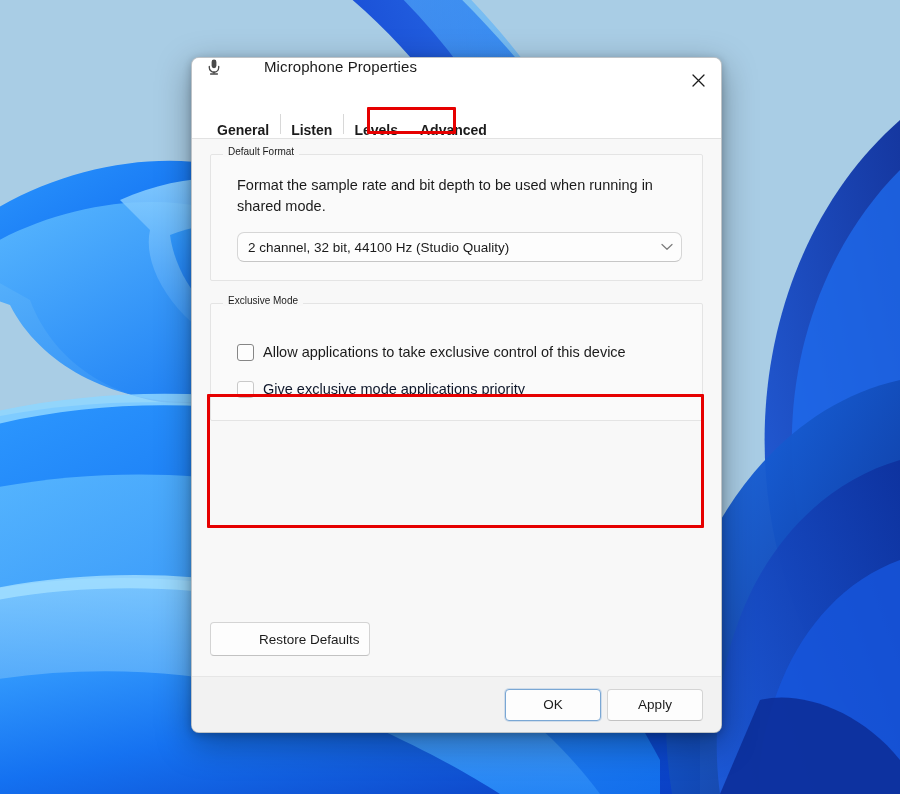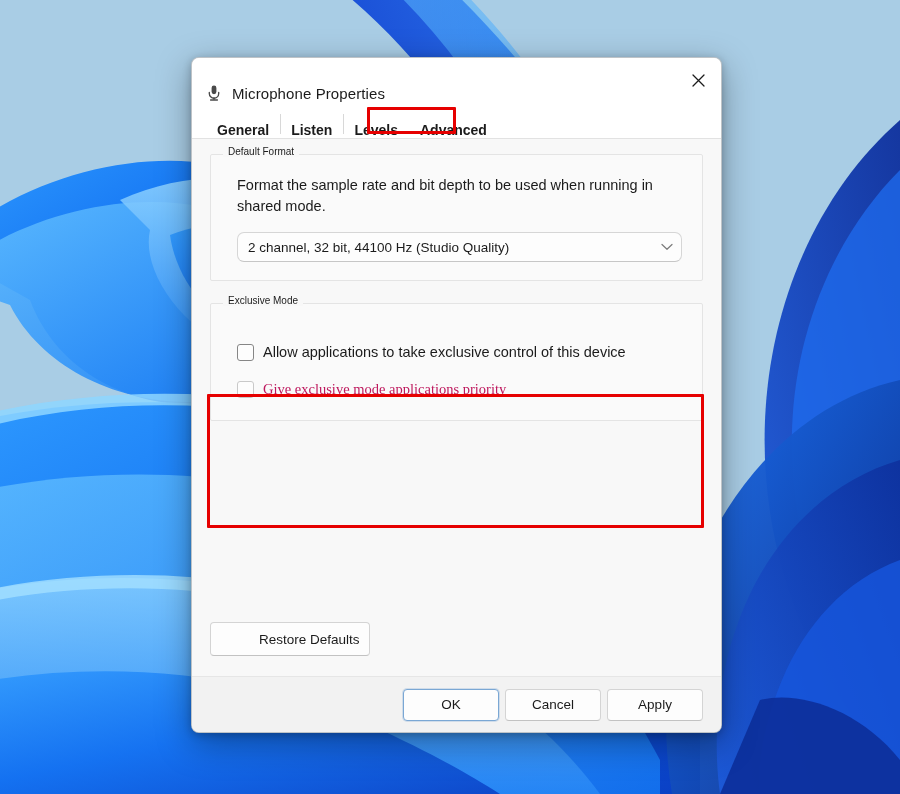--- a/index.html
+++ b/index.html
@@ -41,23 +41,24 @@
     display: flex;
     flex-direction: column;
     border: 1px solid rgba(120,130,140,0.45);
   }
 
   
   .titlebar {
     height: 44px;
     background: #ffffff;
     display: flex;
-    align-items: flex-end;
+    align-items: flex-start;
     flex: 0 0 auto;
     position: relative;
+    gap: 32px;
   }
   .title-icon {
     width: 18px;
     height: 18px;
     margin-left: 13px;
     margin-right: 9px;
     flex: 0 0 auto;
     display: block;
   }
   .title-text {
@@ -201,21 +202,21 @@
     width: 17px;
     height: 17px;
     border: 1.4px solid #868686;
     border-radius: 3px;
     background: #fdfdfd;
     flex: 0 0 auto;
     margin-right: 9px;
   }
   .checkrow.disabled .cbox { border-color: #c9c9c9; }
   .cb-label { font-size: 14.5px; color: #1b1b1b; white-space: nowrap; }
-  .checkrow.disabled .cb-label { color: #be185d; font-family: Liberation Serif, serif; }
+  .checkrow.disabled .cb-label { color: #0f172a; }
 
   
   .exclusive-highlight {
     position: absolute;
     left: 15px;
     top: 255px;
     width: 497px;
     height: 134px;
     border: 3px solid #e60000;
     border-radius: 1px;
@@ -405,18 +406,17 @@
 
       <div class="exclusive-highlight"></div>
 
       <div class="restore-wrap">
         <button class="btn" id="restore-defaults-button">Restore Defaults</button>
       </div>
     </div>
 
     <div class="footer">
       <button class="btn primary">OK</button>
-      <button class="btn">Cancel</button>
       <button class="btn">Apply</button>
     </div>
 
   </div>
 </div>
 
 </body></html>

